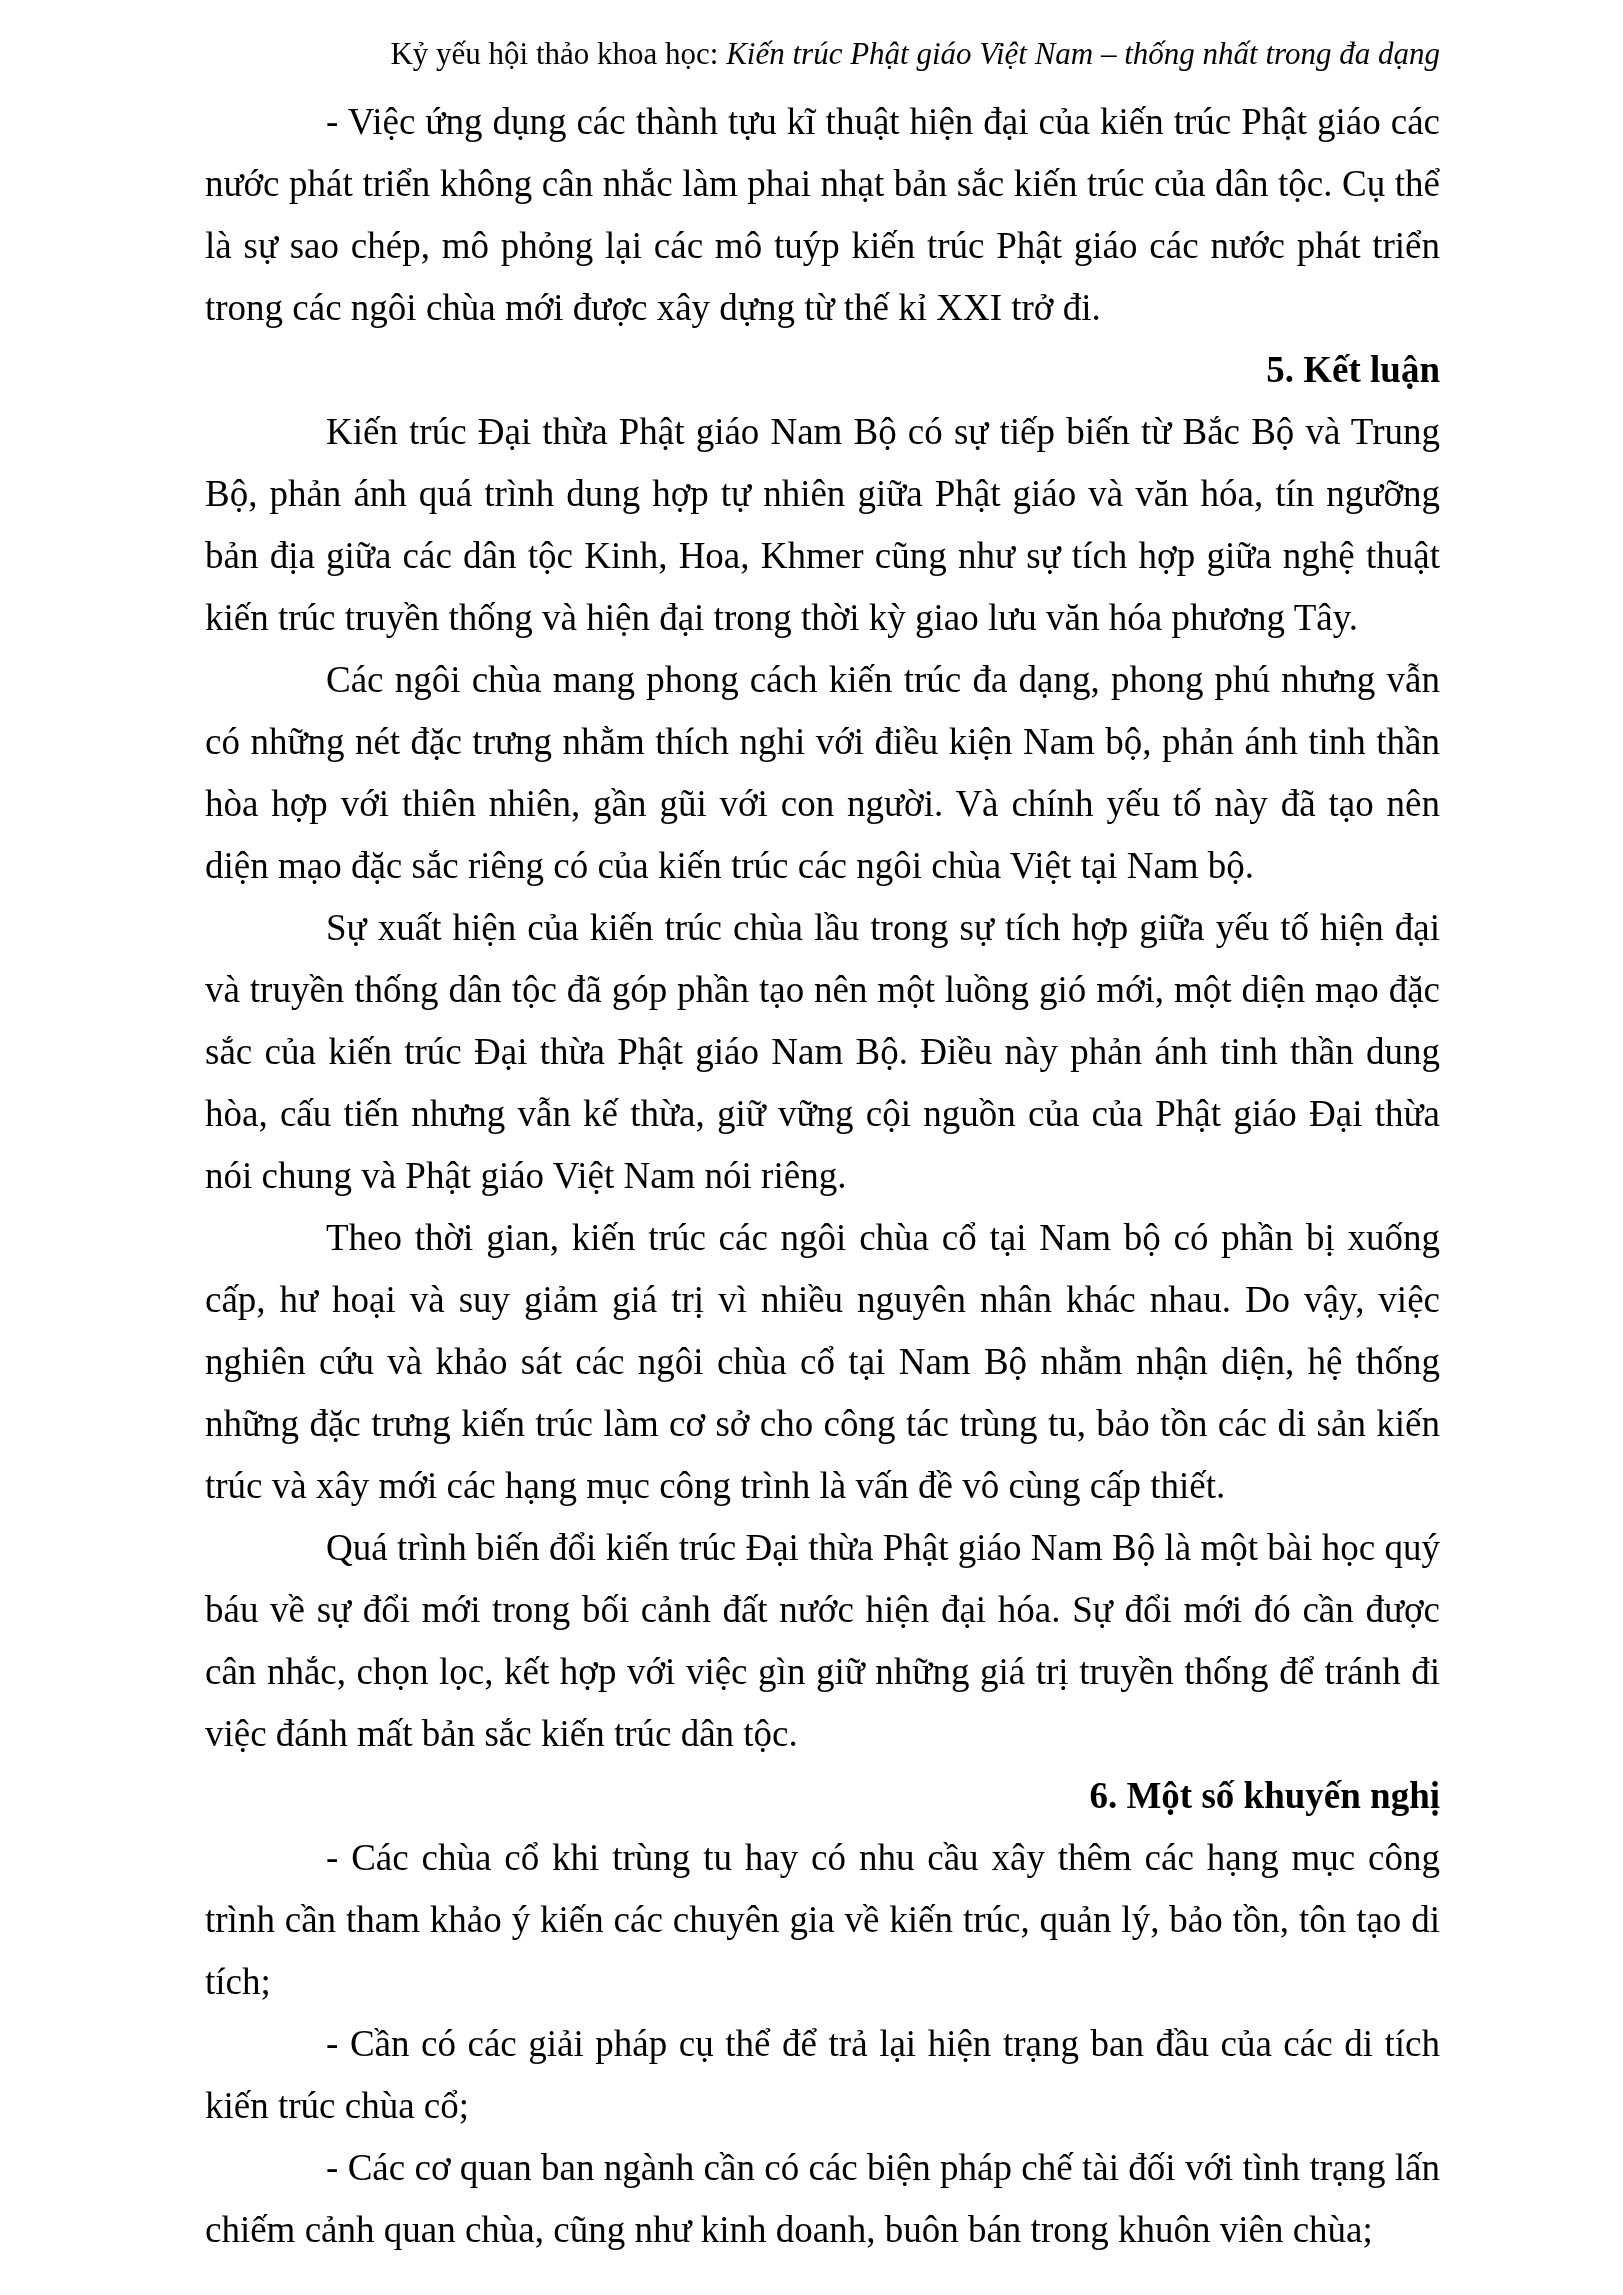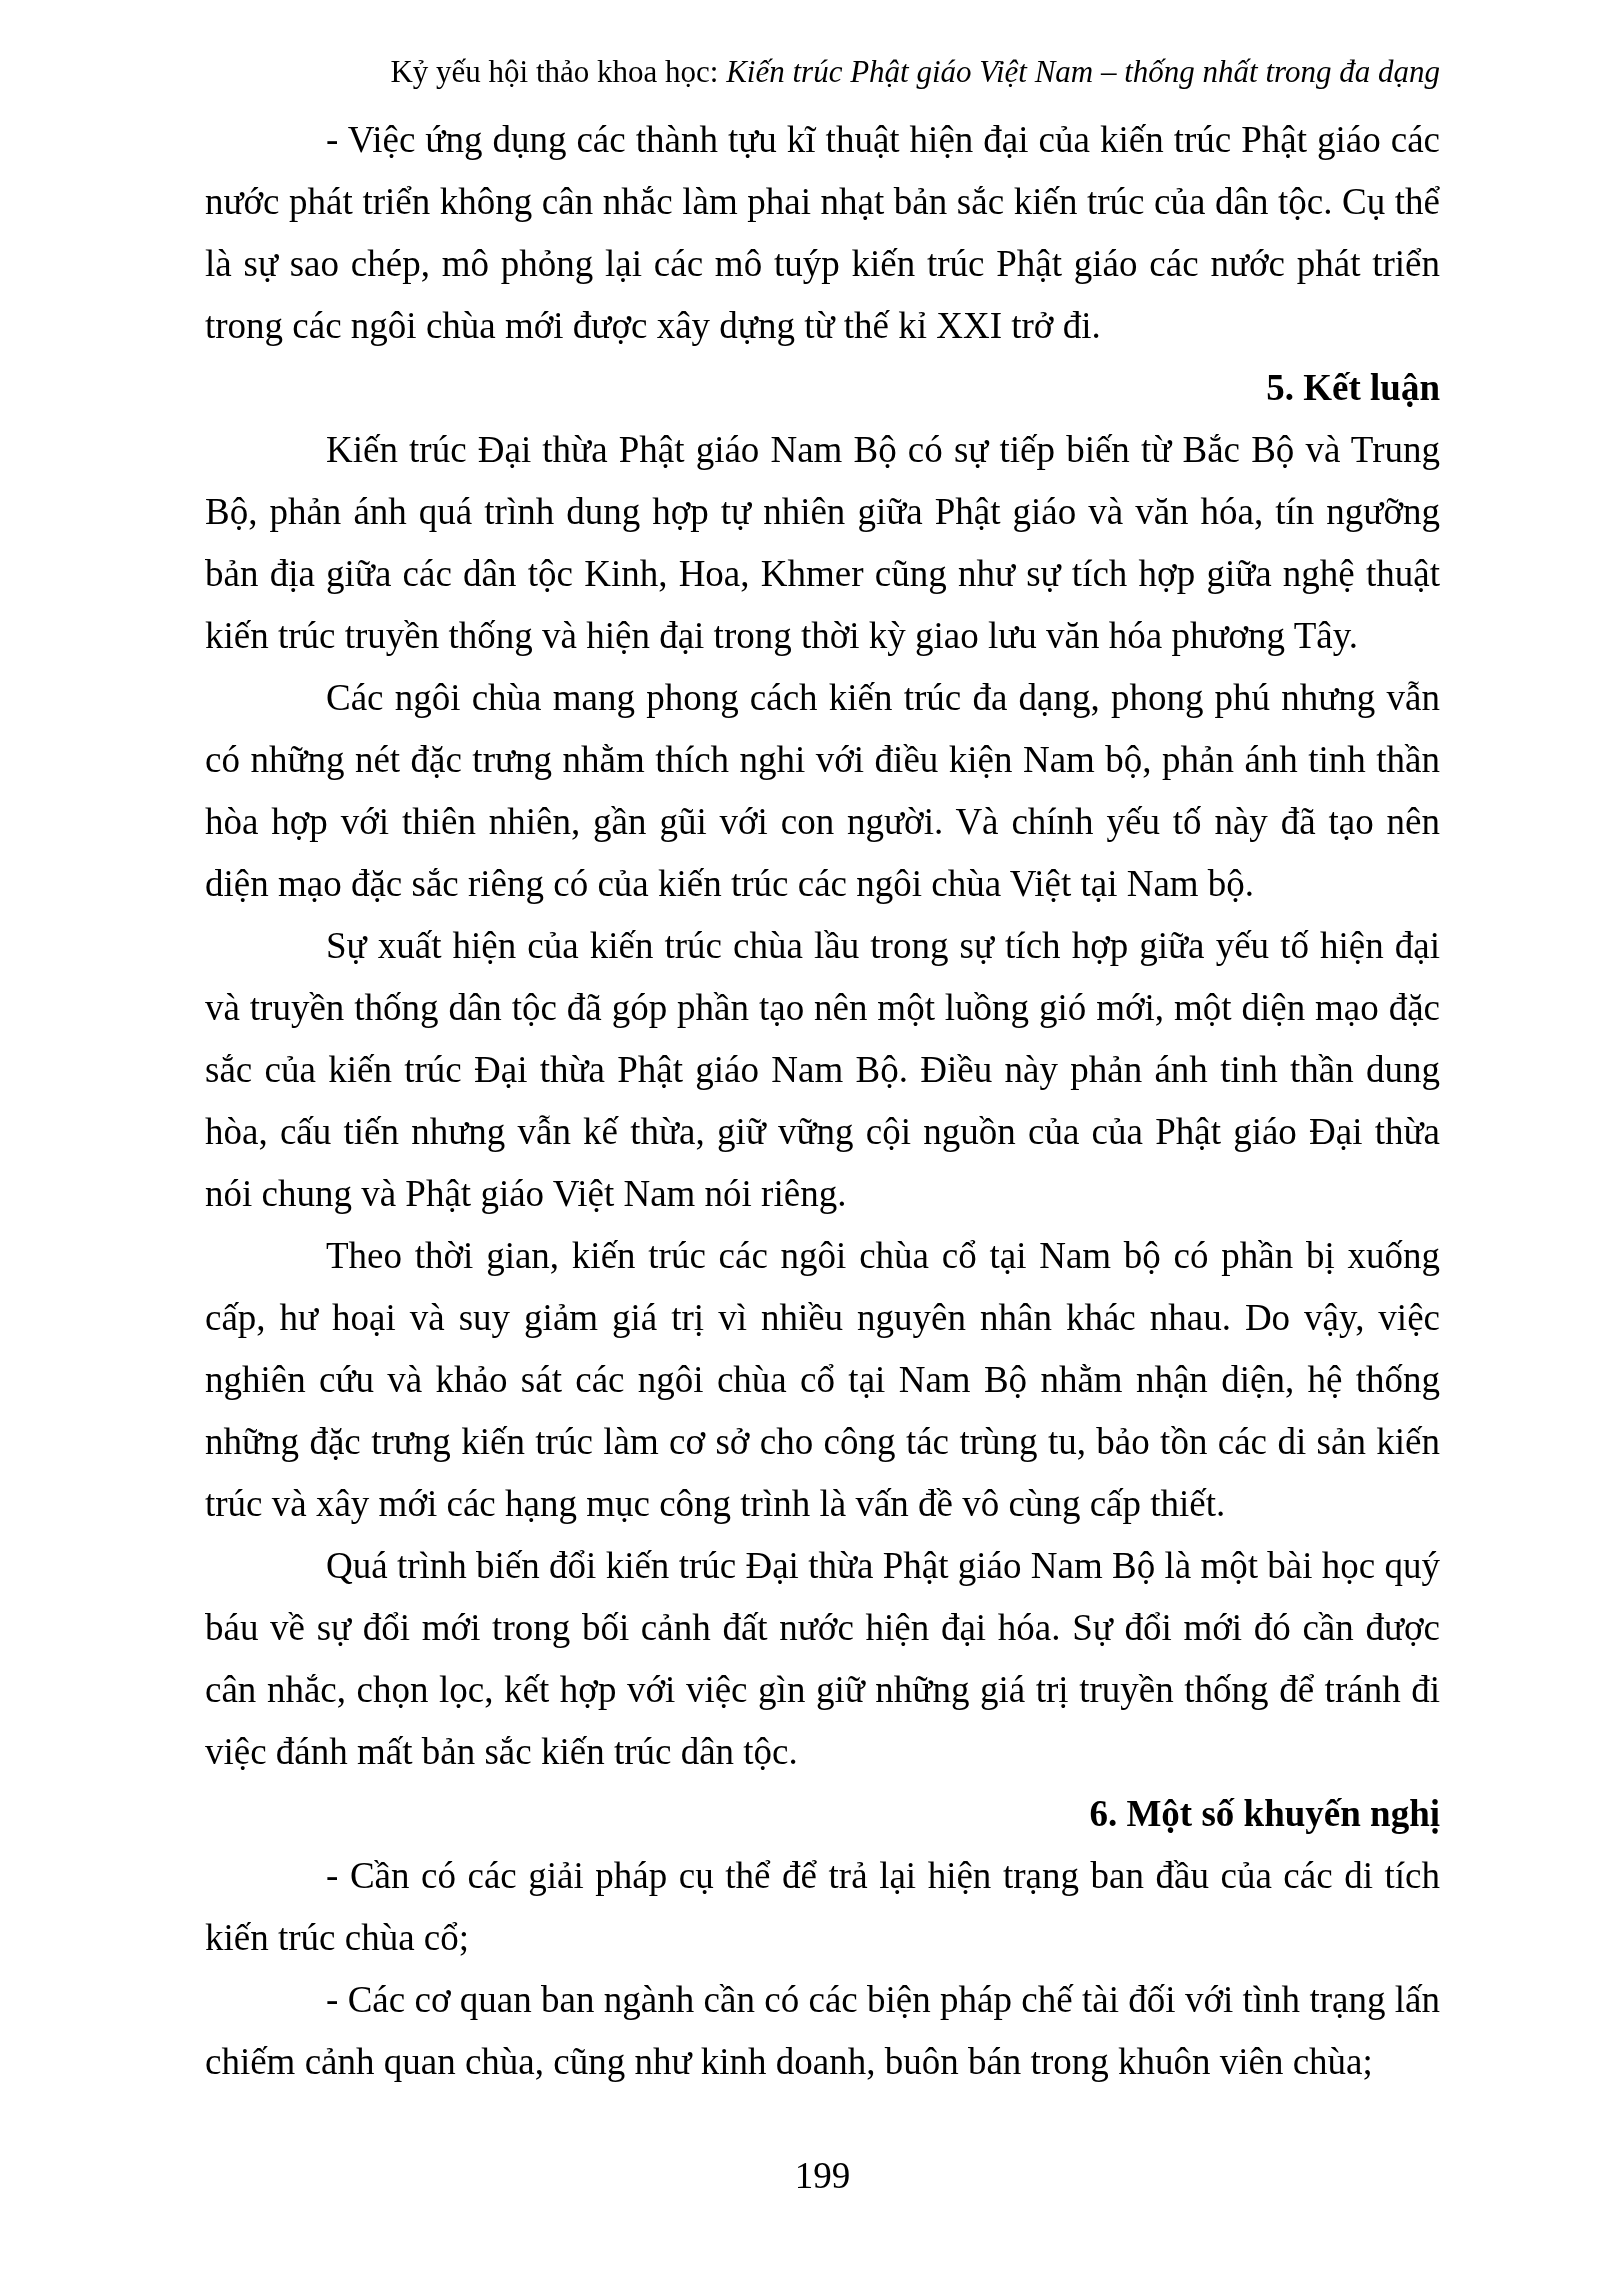--- a/index.html
+++ b/index.html
@@ -8,21 +8,21 @@
     background: #ffffff;
   }
   .page {
     position: relative;
     width: 1578px;
     height: 2295px;
     background: #ffffff;
     color: #000000;
     font-family: "Liberation Serif", "DejaVu Serif", serif;
     box-sizing: border-box;
-    padding: 52px 138px 0 205px;
+    padding: 34px 138px 0 205px;
     overflow: hidden;
   }
   .running-header {
     text-align: right;
     font-size: 31px;
     line-height: 39px;
     margin: 0 0 18.3px 0;
     white-space: nowrap;
   }
   .running-header .italic {
@@ -61,20 +61,21 @@
 
   <div class="body-text">
     <p class="para">- Việc ứng dụng các thành tựu kĩ thuật hiện đại của kiến trúc Phật giáo các nước phát triển không cân nhắc làm phai nhạt bản sắc kiến trúc của dân tộc. Cụ thể là sự sao chép, mô phỏng lại các mô tuýp kiến trúc Phật giáo các nước phát triển trong các ngôi chùa mới được xây dựng từ thế kỉ XXI trở đi.</p>
     <p class="heading">5. Kết luận</p>
     <p class="para">Kiến trúc Đại thừa Phật giáo Nam Bộ có sự tiếp biến từ Bắc Bộ và Trung Bộ, phản ánh quá trình dung hợp tự nhiên giữa Phật giáo và văn hóa, tín ngưỡng bản địa giữa các dân tộc Kinh, Hoa, Khmer cũng như sự tích hợp giữa nghệ thuật kiến trúc truyền thống và hiện đại trong thời kỳ giao lưu văn hóa phương Tây.</p>
     <p class="para">Các ngôi chùa mang phong cách kiến trúc đa dạng, phong phú nhưng vẫn có những nét đặc trưng nhằm thích nghi với điều kiện Nam bộ, phản ánh tinh thần hòa hợp với thiên nhiên, gần gũi với con người. Và chính yếu tố này đã tạo nên diện mạo đặc sắc riêng có của kiến trúc các ngôi chùa Việt tại Nam bộ.</p>
     <p class="para">Sự xuất hiện của kiến trúc chùa lầu trong sự tích hợp giữa yếu tố hiện đại và truyền thống dân tộc đã góp phần tạo nên một luồng gió mới, một diện mạo đặc sắc của kiến trúc Đại thừa Phật giáo Nam Bộ. Điều này phản ánh tinh thần dung hòa, cấu tiến nhưng vẫn kế thừa, giữ vững cội nguồn của của Phật giáo Đại thừa nói chung và Phật giáo Việt Nam nói riêng.</p>
     <p class="para">Theo thời gian, kiến trúc các ngôi chùa cổ tại Nam bộ có phần bị xuống cấp, hư hoại và suy giảm giá trị vì nhiều nguyên nhân khác nhau. Do vậy, việc nghiên cứu và khảo sát các ngôi chùa cổ tại Nam Bộ nhằm nhận diện, hệ thống những đặc trưng kiến trúc làm cơ sở cho công tác trùng tu, bảo tồn các di sản kiến trúc và xây mới các hạng mục công trình là vấn đề vô cùng cấp thiết.</p>
     <p class="para">Quá trình biến đổi kiến trúc Đại thừa Phật giáo Nam Bộ là một bài học quý báu về sự đổi mới trong bối cảnh đất nước hiện đại hóa. Sự đổi mới đó cần được cân nhắc, chọn lọc, kết hợp với việc gìn giữ những giá trị truyền thống để tránh đi việc đánh mất bản sắc kiến trúc dân tộc.</p>
     <p class="heading">6. Một số khuyến nghị</p>
+    <p class="para">- Các chùa cổ khi trùng tu hay có nhu cầu xây thêm các hạng mục công trình cần tham khảo ý kiến các chuyên gia về kiến trúc, quản lý, bảo tồn, tôn tạo di tích;</p>
     <p class="para">- Cần có các giải pháp cụ thể để trả lại hiện trạng ban đầu của các di tích kiến trúc chùa cổ;</p>
     <p class="para">- Các cơ quan ban ngành cần có các biện pháp chế tài đối với tình trạng lấn chiếm cảnh quan chùa, cũng như kinh doanh, buôn bán trong khuôn viên chùa;</p>
   </div>
 
   <p class="page-number">199</p>
 
 </div>
 
 
 </body></html>

